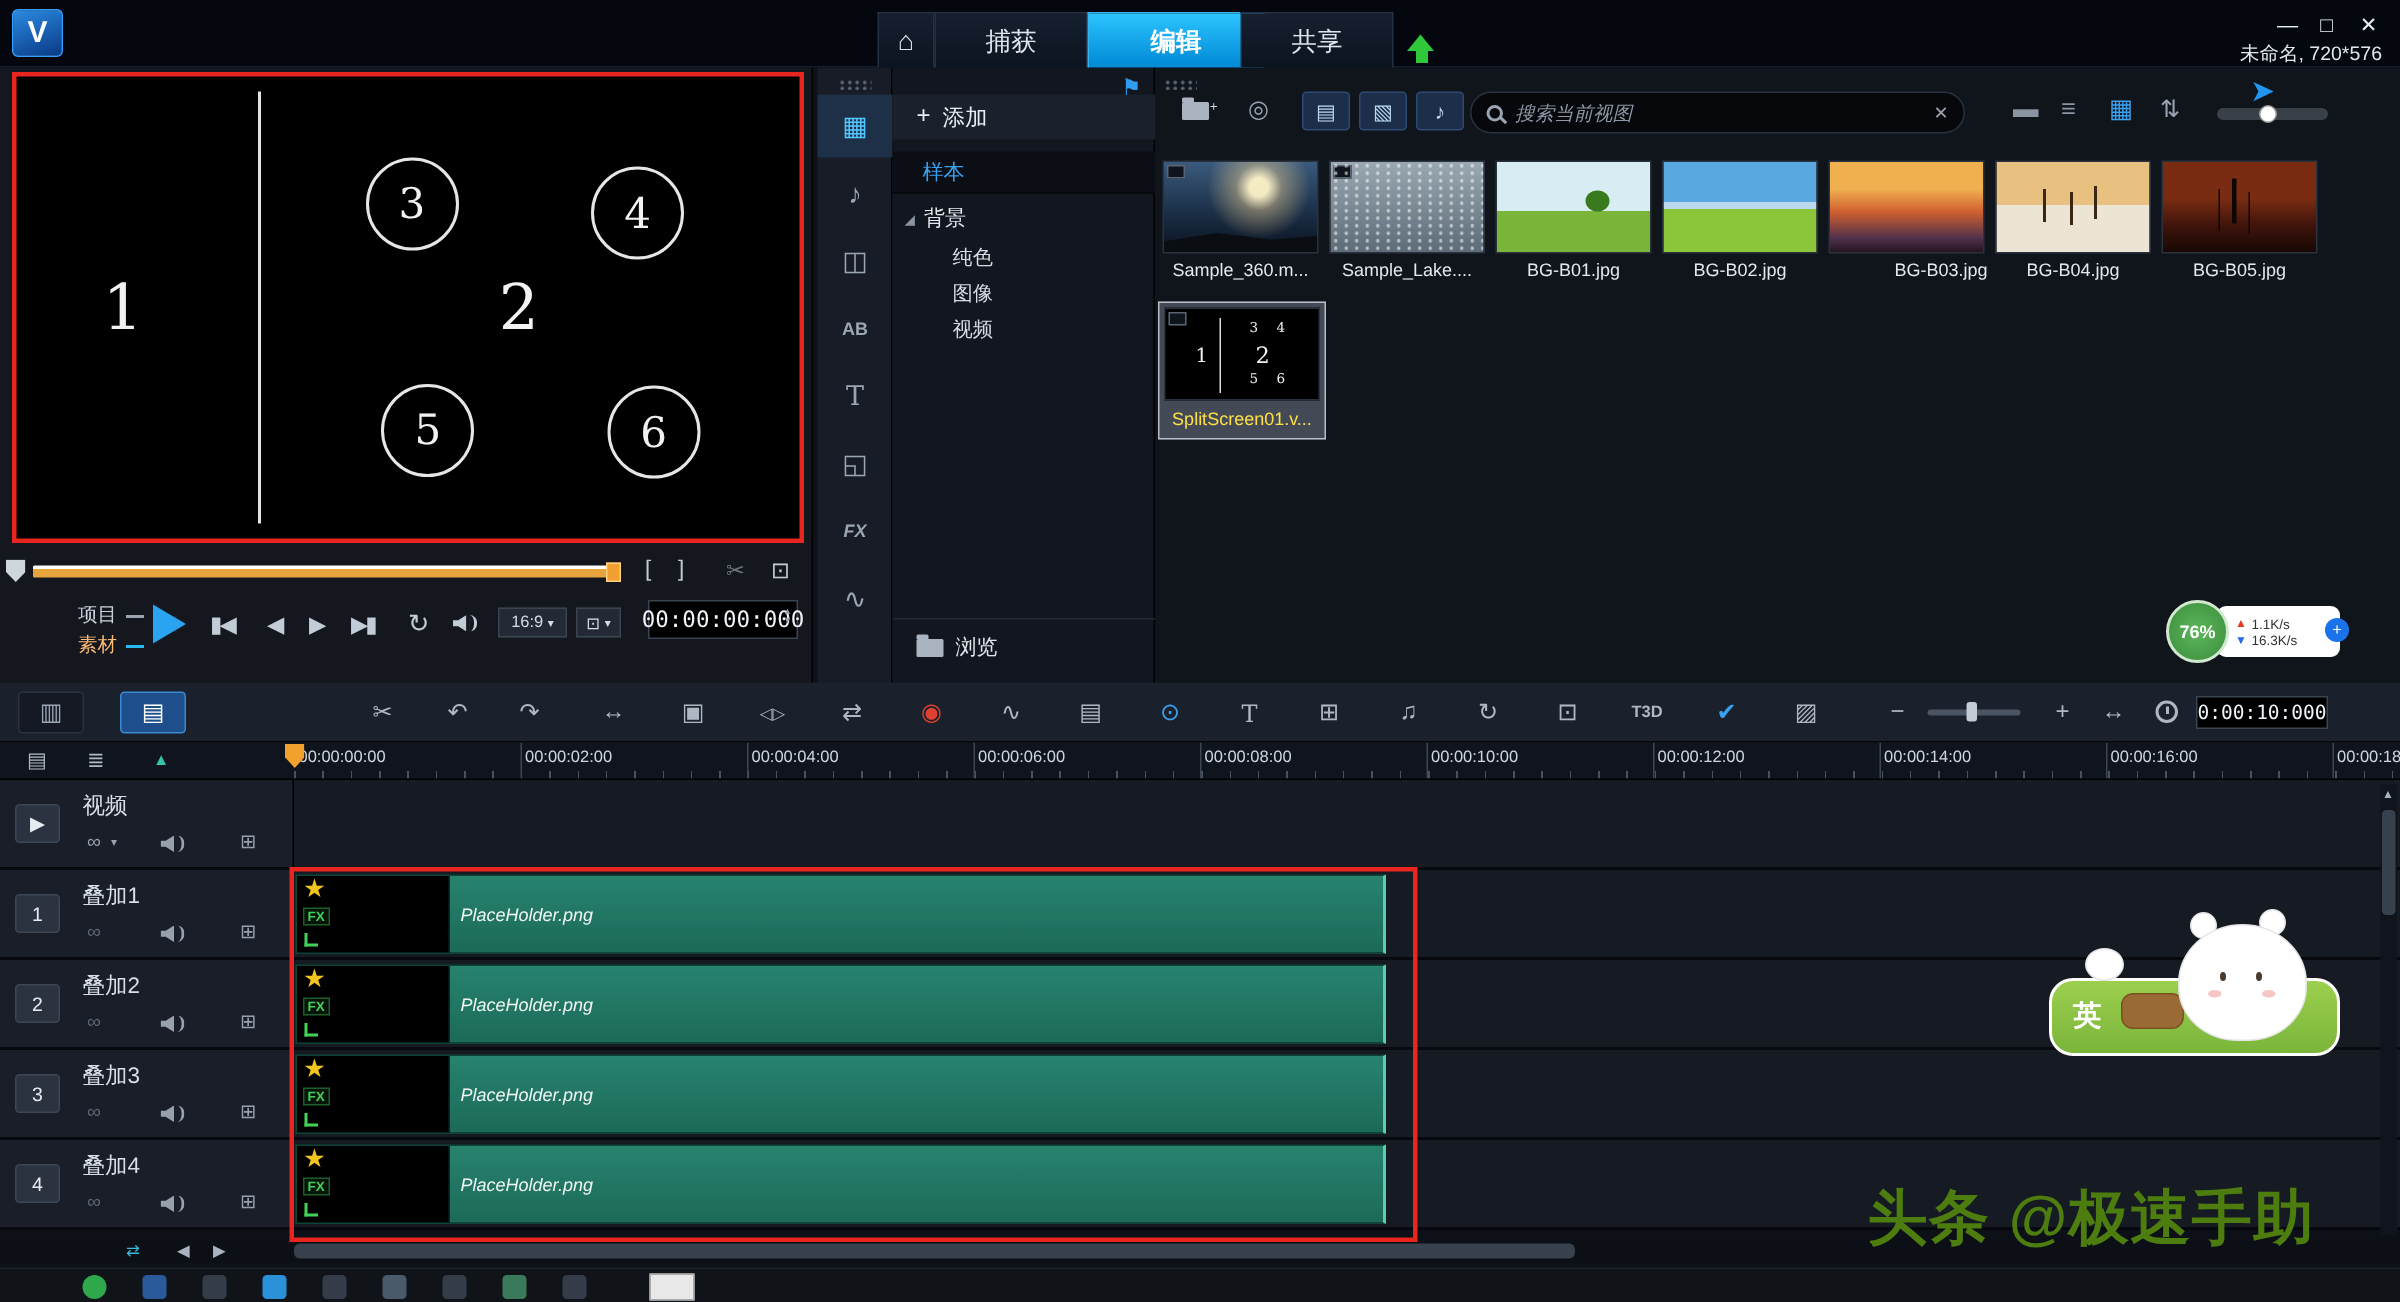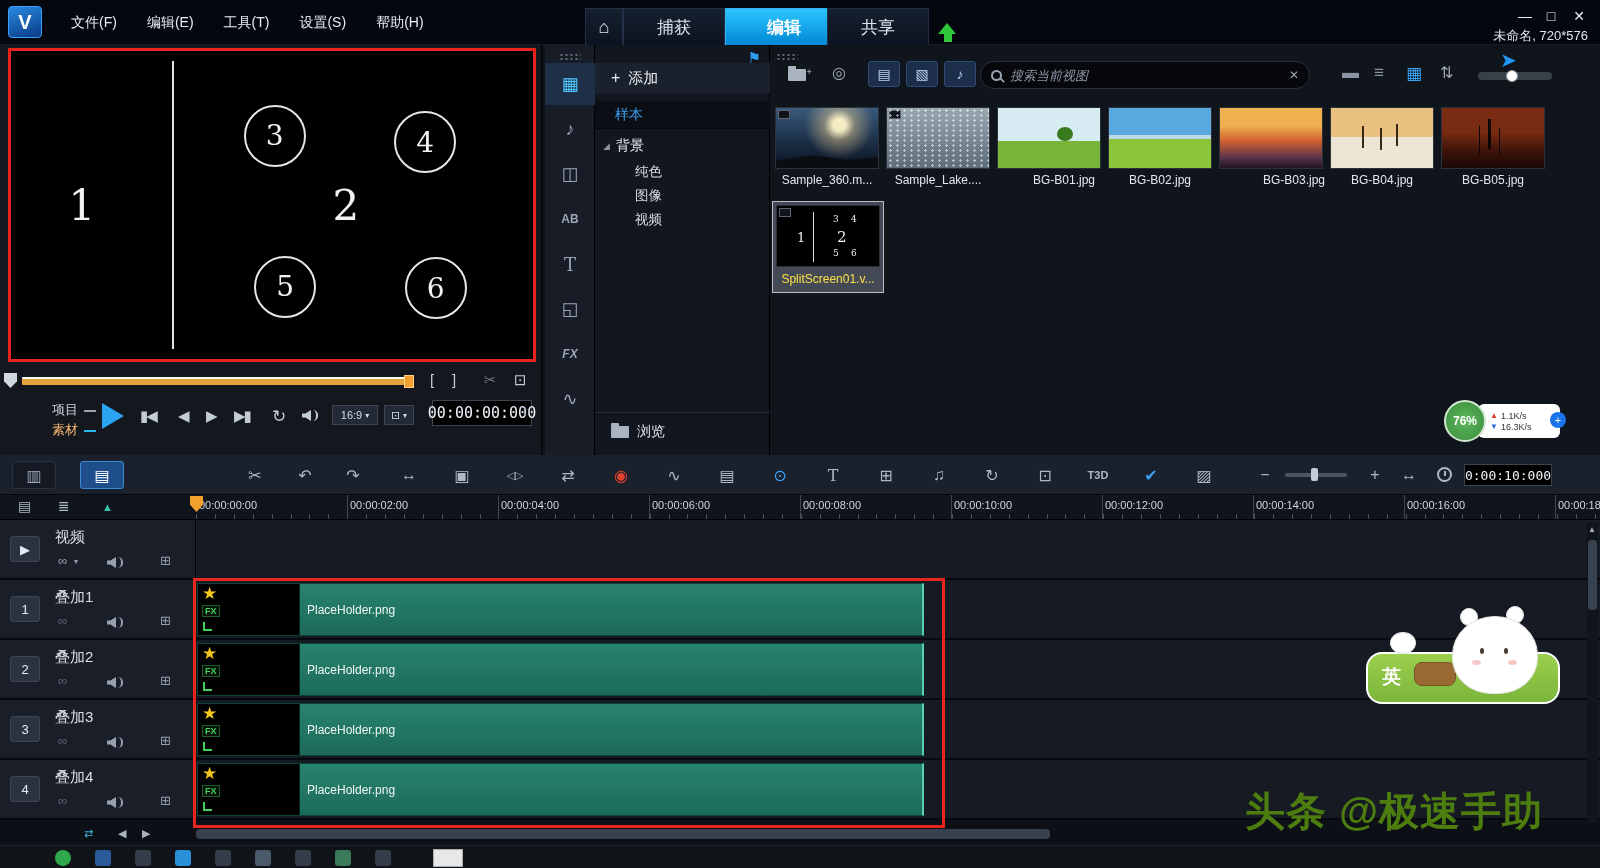--- a/index.html
+++ b/index.html
@@ -147,21 +147,21 @@
 .spk{position:absolute;left:107px;top:37px;width:9px;height:11px;background:#97a1ad;
      clip-path:polygon(0 32%,38% 32%,100% 0,100% 100%,38% 68%,0 68%);}
 .spk-wave{position:absolute;left:118px;top:37px;width:5px;height:11px;border-right:2px solid #97a1ad;border-radius:0 6px 6px 0;}
 .clip{position:absolute;left:197px;top:3px;width:727px;height:53px;
       background:linear-gradient(180deg,#27836e,#1c6a58);border:1px solid #0d4438;border-right:2px solid #58cfae;}
 .clip-head{position:absolute;left:0;top:0;width:102px;height:100%;background:#000;border-right:1px solid #0d2a22;}
 .star{position:absolute;left:4px;top:-1px;color:#f2c41e;font-size:17px;}
 .fx-badge{position:absolute;left:4px;top:21px;font-size:9px;font-weight:bold;color:#43d15a;background:#06140a;
           padding:0 2px;border:1px solid #1f5c2a;}
 .tf-icon{position:absolute;left:5px;top:38px;width:9px;height:9px;border-left:2px solid #43d15a;border-bottom:2px solid #43d15a;}
-.clip-label{position:absolute;left:109px;top:50%;transform:translateY(-50%);font-size:12px;color:#f0f6f4;}
+.clip-label{position:absolute;left:109px;top:50%;transform:translateY(-50%);font-size:12px;color:#f0f6f4;font-style:italic;}
 .vscroll{position:absolute;left:1587px;top:523px;width:11px;height:300px;background:#10141c;}
 .vthumb{position:absolute;left:1588px;top:540px;width:9px;height:70px;background:#38424f;border-radius:3px;}
 
 
 .hscroll-row{position:absolute;left:0;top:826px;width:1600px;height:16px;background:#0c0f15;}
 .hthumb{position:absolute;left:196px;top:3px;width:854px;height:10px;background:#38424f;border-radius:4px;}
 .hs-ic{position:absolute;top:1px;font-size:11px;color:#aab4c0;}
 .taskbar{position:absolute;left:0;top:845px;width:1600px;height:23px;background:#101318;border-top:1px solid #1c212a;}
 .tk-app{position:absolute;top:4px;width:16px;height:16px;border-radius:3px;background:#333c48;}
 .tk-round{border-radius:50%;background:#2ea84a;}
@@ -192,27 +192,20 @@
 </style>
 </head>
 <body>
 
 <div class="app">
 
   <div class="titlebar">
     <div class="logo">
         <span>V</span>
       </div>
-    <div class="menu">
-      <span class="menu-item">文件(F)</span>
-      <span class="menu-item">编辑(E)</span>
-      <span class="menu-item">工具(T)</span>
-      <span class="menu-item">设置(S)</span>
-      <span class="menu-item">帮助(H)</span>
-    </div>
     <div class="tab hometab" style="left:585px;width:38px;">
         <span>⌂</span>
       </div>
     <div class="tab" style="left:623px;width:102px;">捕获</div>
     <div class="tab active" style="left:725px;width:118px;">编辑</div>
     <div class="tab" style="left:827px;width:102px;">共享</div>
     <div class="uparrow-wrap">
         <div class="uparrow"></div>
         <div class="uparrow-stem"></div>
       </div>
@@ -349,21 +342,21 @@
 
     <div class="thumb t1" style="left:5px;top:62px;">
         <span class="media-badge"></span>
       </div>
     <div class="thumb-label" style="left:3px;top:128px;">Sample_360.m...</div>
     <div class="thumb t2" style="left:116px;top:62px;">
         <span class="media-badge"></span>
       </div>
     <div class="thumb-label" style="left:114px;top:128px;">Sample_Lake....</div>
     <div class="thumb t3" style="left:227px;top:62px;"></div>
-    <div class="thumb-label" style="left:240px;top:128px;">BG-B01.jpg</div>
+    <div class="thumb-label" style="left:225px;top:128px;">BG-B01.jpg</div>
     <div class="thumb t4" style="left:338px;top:62px;"></div>
     <div class="thumb-label" style="left:336px;top:128px;">BG-B02.jpg</div>
     <div class="thumb t5" style="left:449px;top:62px;"></div>
     <div class="thumb-label" style="left:447px;top:128px;text-align:right;">BG-B03.jpg</div>
     <div class="thumb t6" style="left:560px;top:62px;"></div>
     <div class="thumb-label" style="left:558px;top:128px;">BG-B04.jpg</div>
     <div class="thumb t7" style="left:671px;top:62px;"></div>
     <div class="thumb-label" style="left:669px;top:128px;">BG-B05.jpg</div>
 
     <div class="sel-tile" style="left:2px;top:156px;width:112px;height:92px;">

